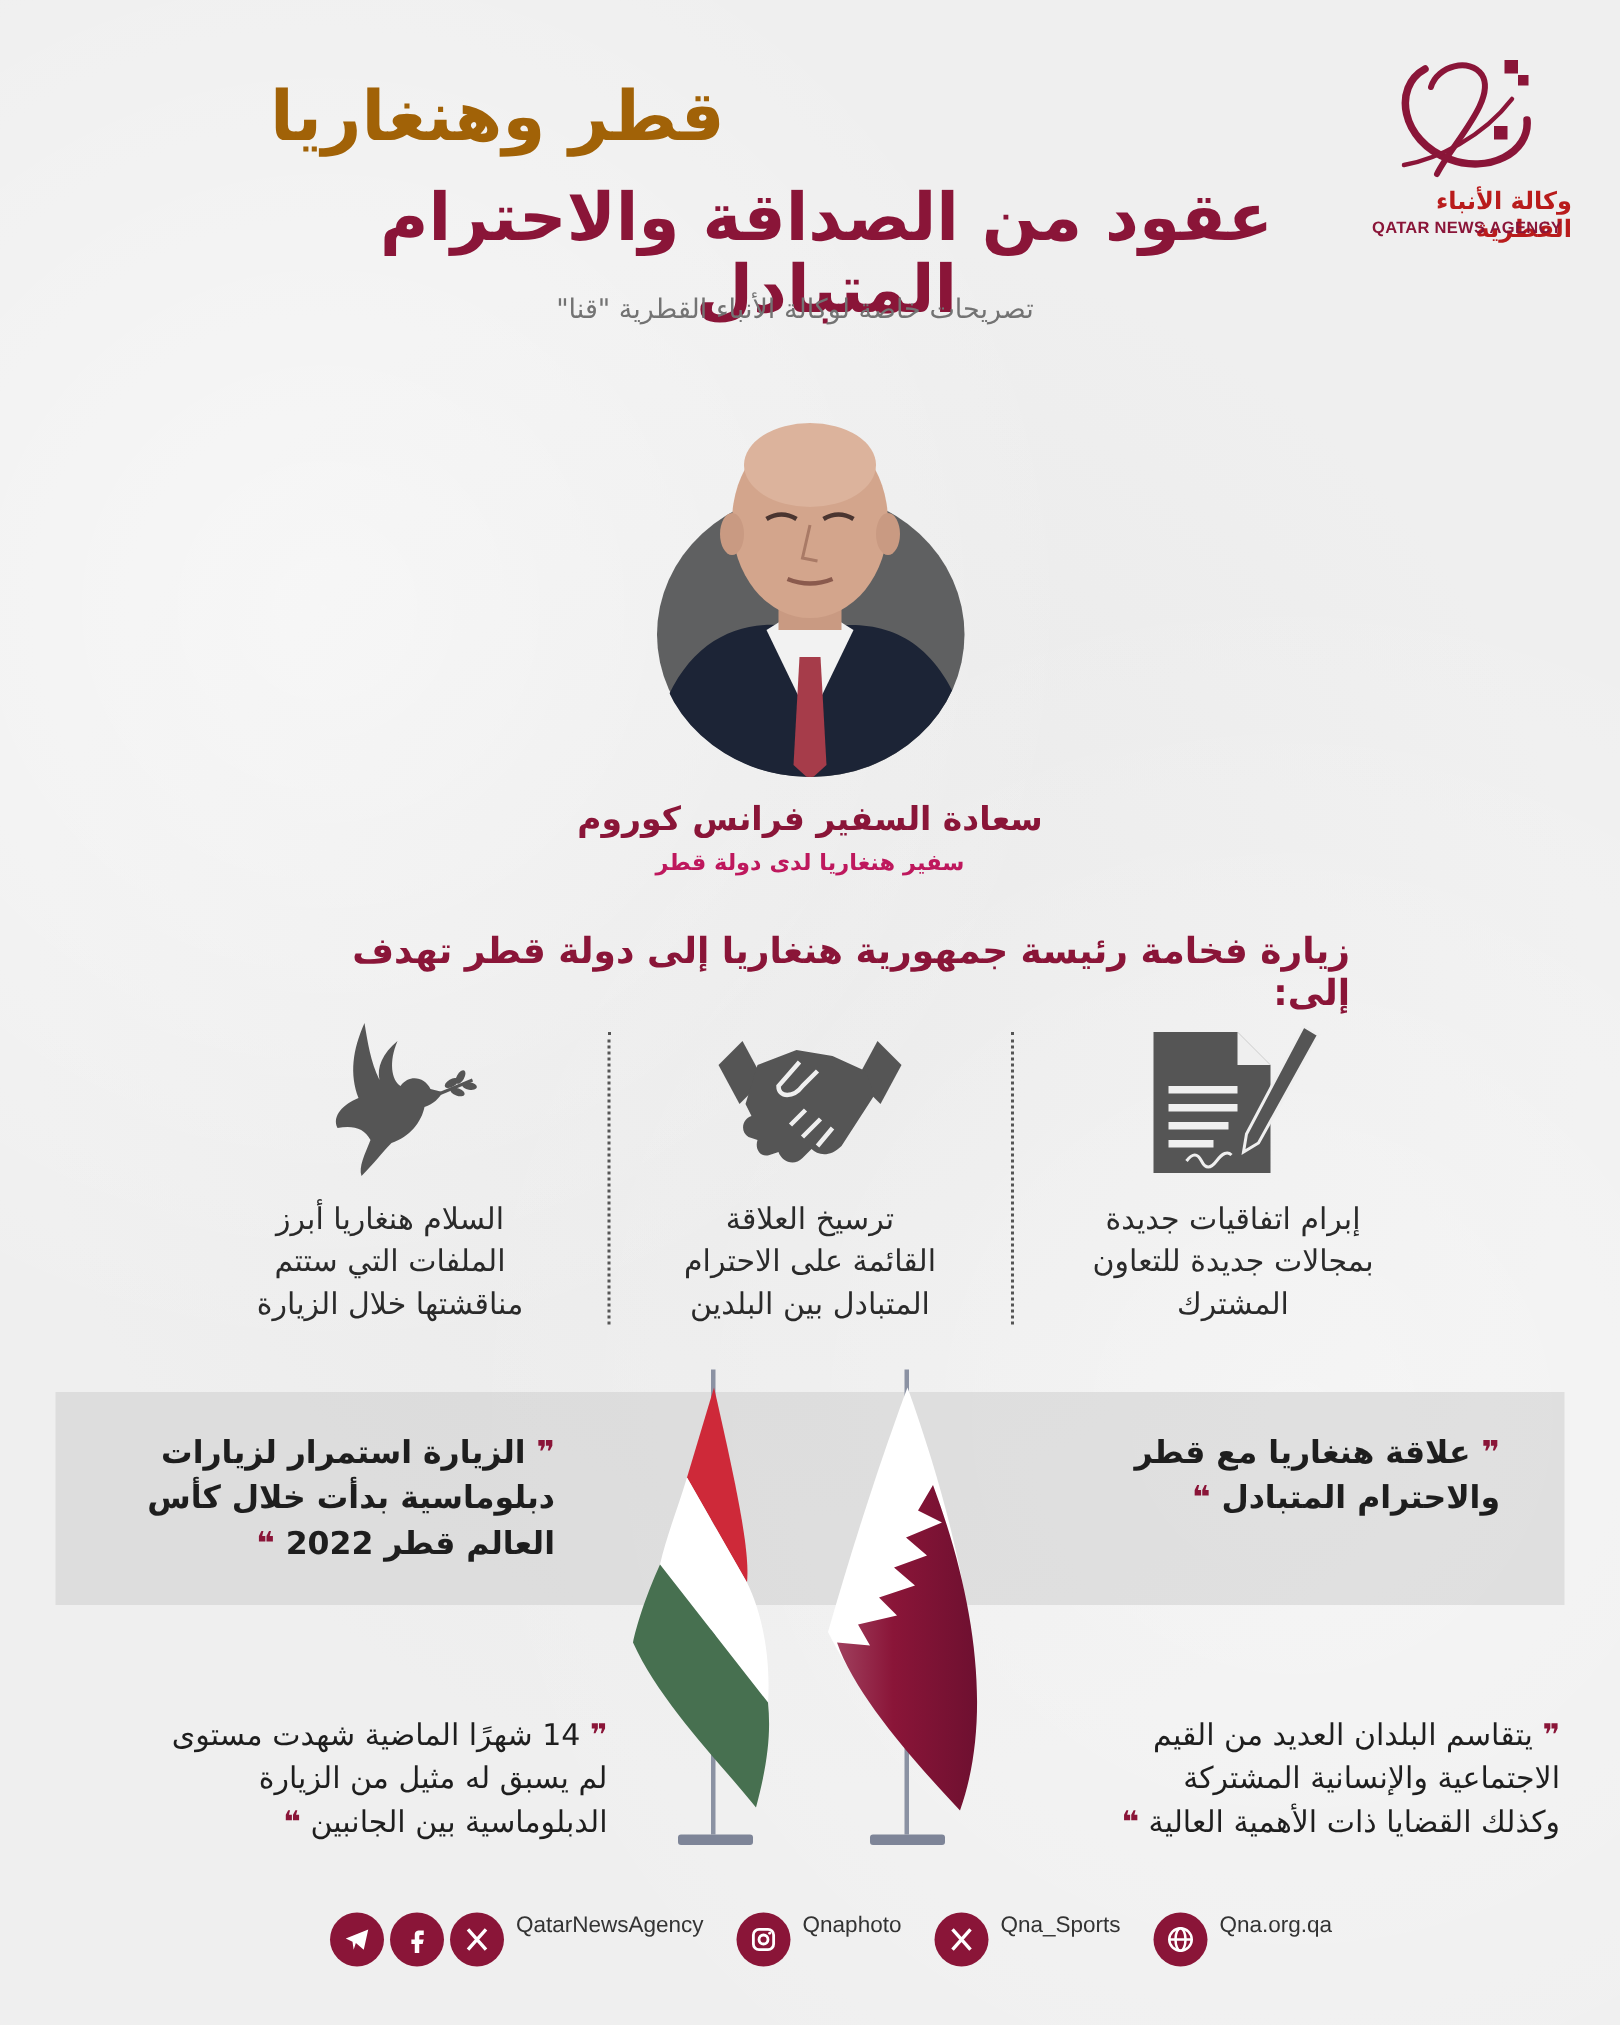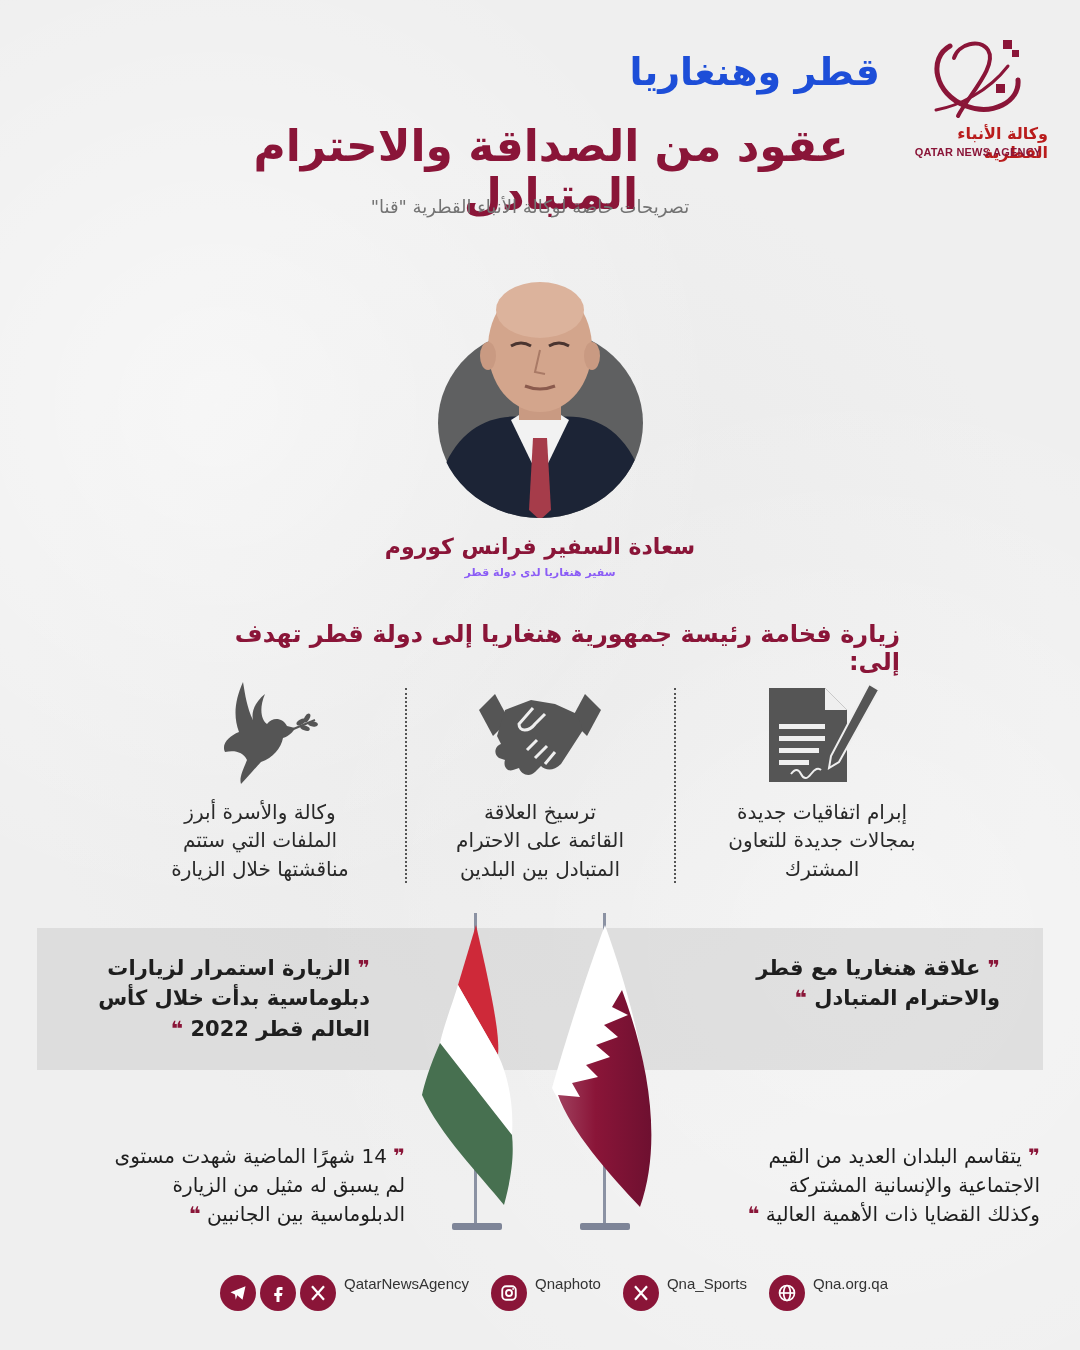--- a/index.html
+++ b/index.html
@@ -12,21 +12,21 @@
       radial-gradient(circle at 50% 50%, rgba(220,220,220,0.3) 0, rgba(220,220,220,0) 60%);
     font-family: "DejaVu Sans", sans-serif;
     color: #1e1e1e;
     position: relative;
     overflow: hidden;
   }
 
   
   .title-1 {
     position: absolute; top: 52px; left: 180px; width: 700px;
-    text-align: right; font-size: 38px; font-weight: bold; color: #1d4ed8;
+    text-align: left; font-size: 46px; font-weight: bold; color: #a16207;
     direction: rtl; line-height: 1.1;
   }
   .title-2 {
     position: absolute; top: 122px; left: 196px; width: 710px;
     text-align: center; font-size: 44px; font-weight: bold; color: #8a1538;
     direction: rtl; line-height: 1.1;
   }
   .subtitle {
     position: absolute; top: 196px; left: 180px; width: 700px;
     text-align: center; font-size: 18px; color: #737373; direction: rtl;
@@ -53,21 +53,21 @@
     position: absolute; left: 5px; top: 58px; width: 205px; height: 190px;
     border-radius: 50%; background: #5f6061; overflow: hidden;
   }
 
   .person-name {
     position: absolute; top: 534px; left: 290px; width: 500px; text-align: center;
     direction: rtl; color: #8a1538; font-size: 22px; font-weight: bold;
   }
   .person-role {
     position: absolute; top: 566px; left: 290px; width: 500px; text-align: center;
-    direction: rtl; color: #8b5cf6; font-size: 11px; font-weight: bold;
+    direction: rtl; color: #be185d; font-size: 15px; font-weight: bold;
   }
   .goals-heading {
     position: absolute; top: 620px; left: 180px; width: 720px; text-align: right;
     direction: rtl; color: #8a1538; font-size: 24px; font-weight: bold;
   }
 
   
   .goal {
     position: absolute; top: 680px; width: 260px; height: 220px; text-align: center;
   }
@@ -217,21 +217,21 @@
     <svg width="130" height="110" viewBox="0 0 130 110">
       <path d="M48 2 C 40 20, 38 36, 44 52 C 34 56, 26 64, 30 72 C 40 70, 48 72, 52 80 C 48 90, 44 98, 46 104 C 54 96, 60 88, 66 82 C 78 78, 86 68, 88 58 C 94 56, 98 52, 100 48 L 92 46 C 88 38, 78 36, 72 44 C 66 40, 64 28, 70 14 C 60 22, 56 32, 58 40 C 52 28, 50 14, 48 2 Z" fill="#555"></path>
       <path d="M96 50 L120 40" stroke="#555" stroke-width="2"></path>
       <ellipse cx="106" cy="42" rx="5" ry="2.5" fill="#555" transform="rotate(-30 106 42)"></ellipse>
       <ellipse cx="112" cy="38" rx="5" ry="2.5" fill="#555" transform="rotate(-60 112 38)"></ellipse>
       <ellipse cx="110" cy="48" rx="5" ry="2.5" fill="#555" transform="rotate(20 110 48)"></ellipse>
       <ellipse cx="118" cy="44" rx="5" ry="2.5" fill="#555" transform="rotate(10 118 44)"></ellipse>
     </svg>
   </div>
   <div class="goal-text">
-    <div>وكالة والأسرة أبرز</div>
+    <div>السلام هنغاريا أبرز</div>
     <div>الملفات التي ستتم</div>
     <div>مناقشتها خلال الزيارة</div>
   </div>
 </div>
 
 <div class="band"></div>
 
 <div class="quote" style="top:953px; left:680px; width:320px;">
   <div><span class="qm">❞</span> <span>علاقة هنغاريا مع قطر</span></div>
   <div><span>والاحترام المتبادل</span> <span class="qm">❝</span></div>

